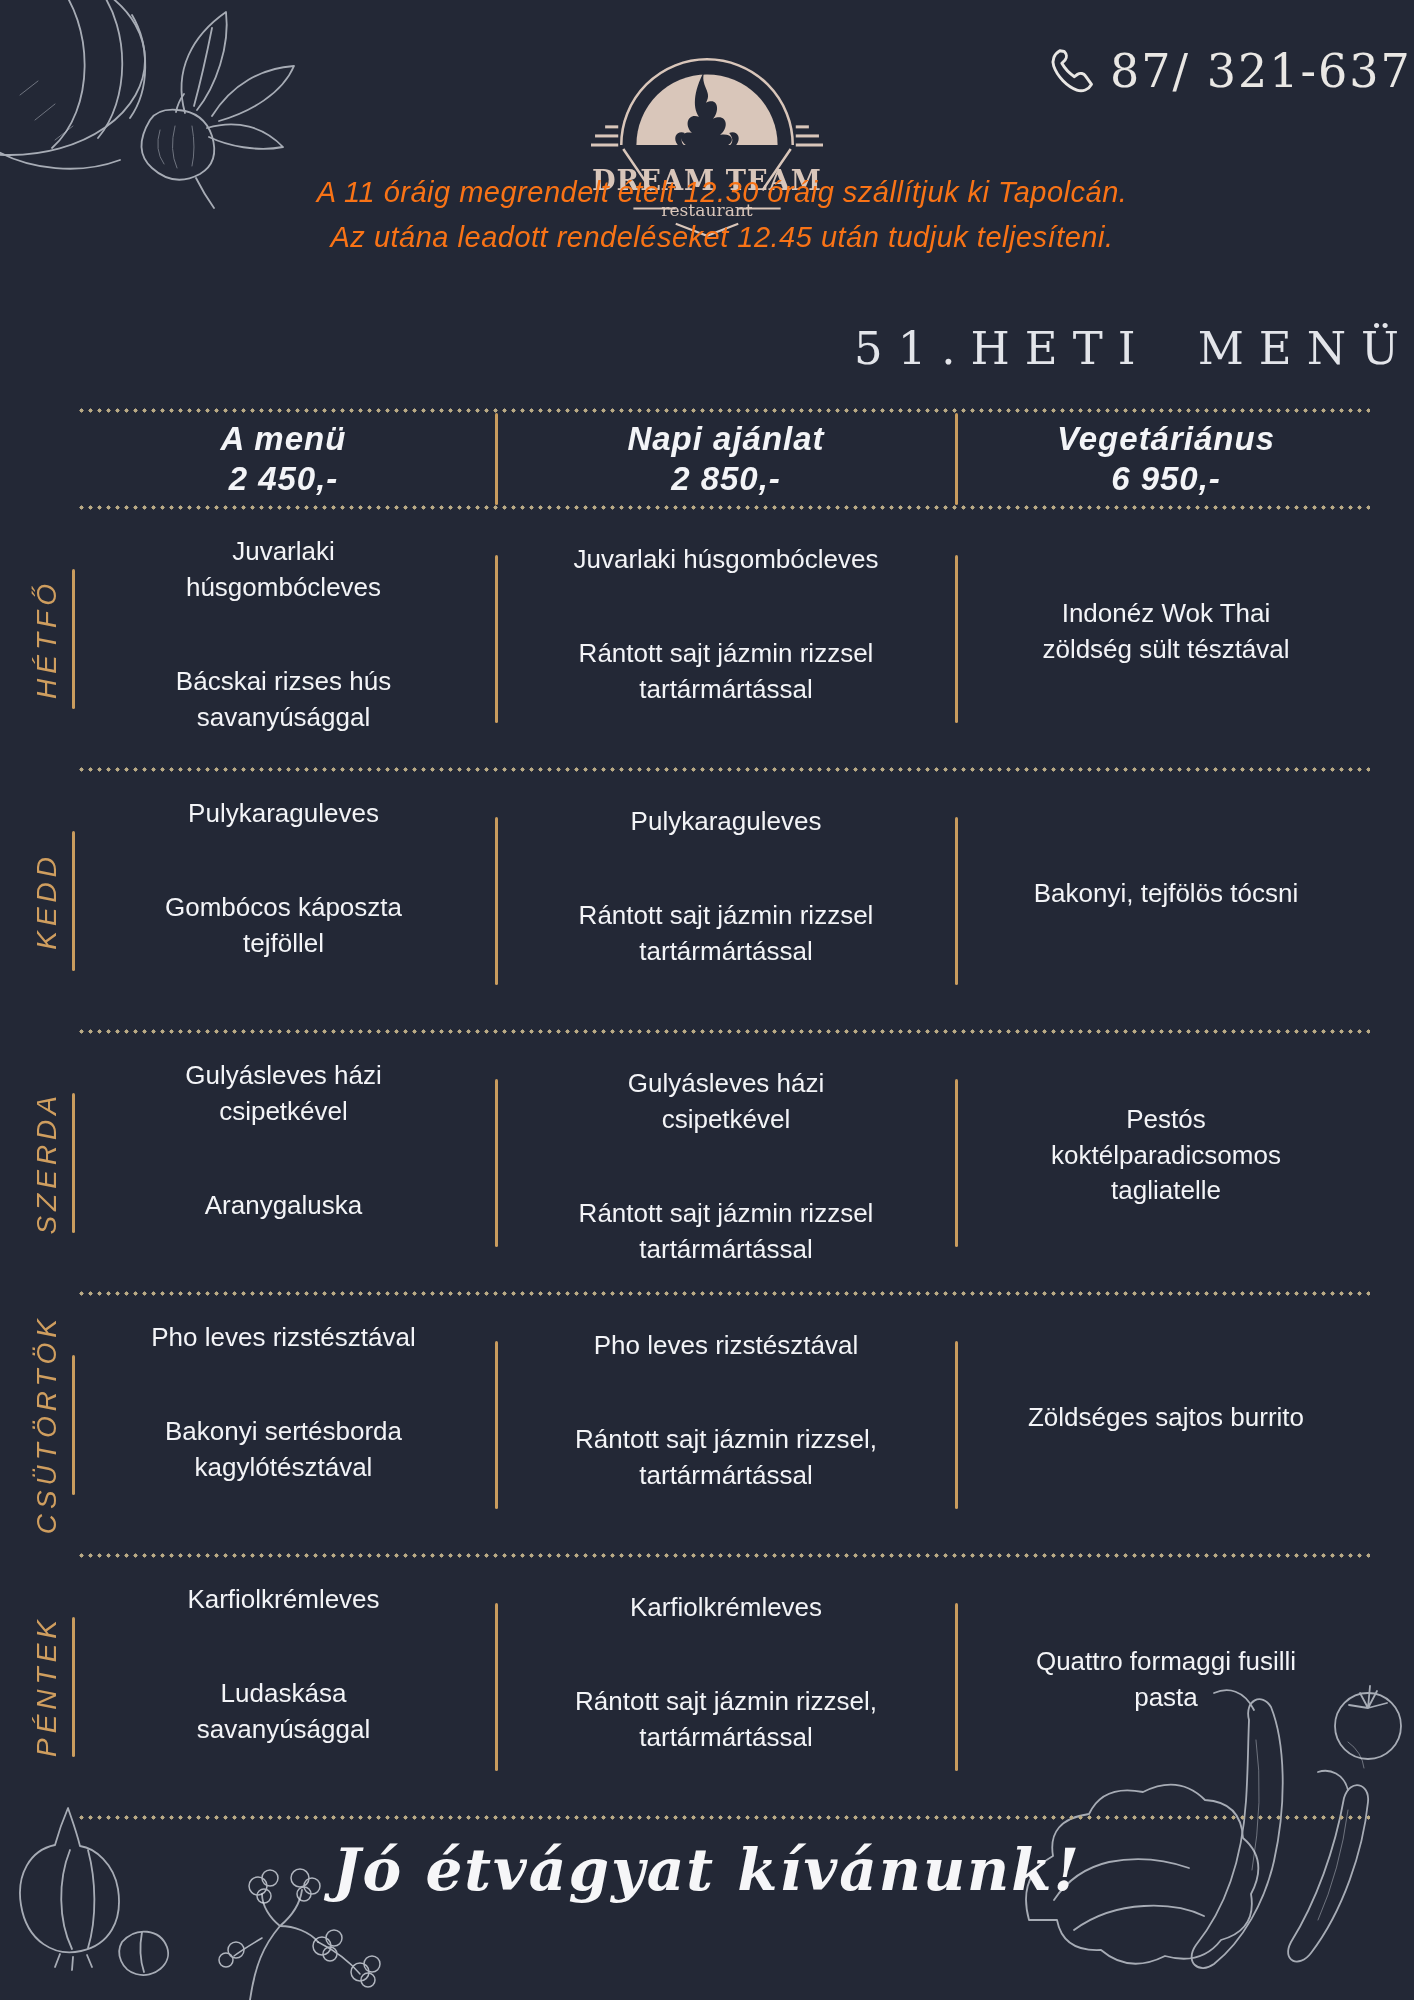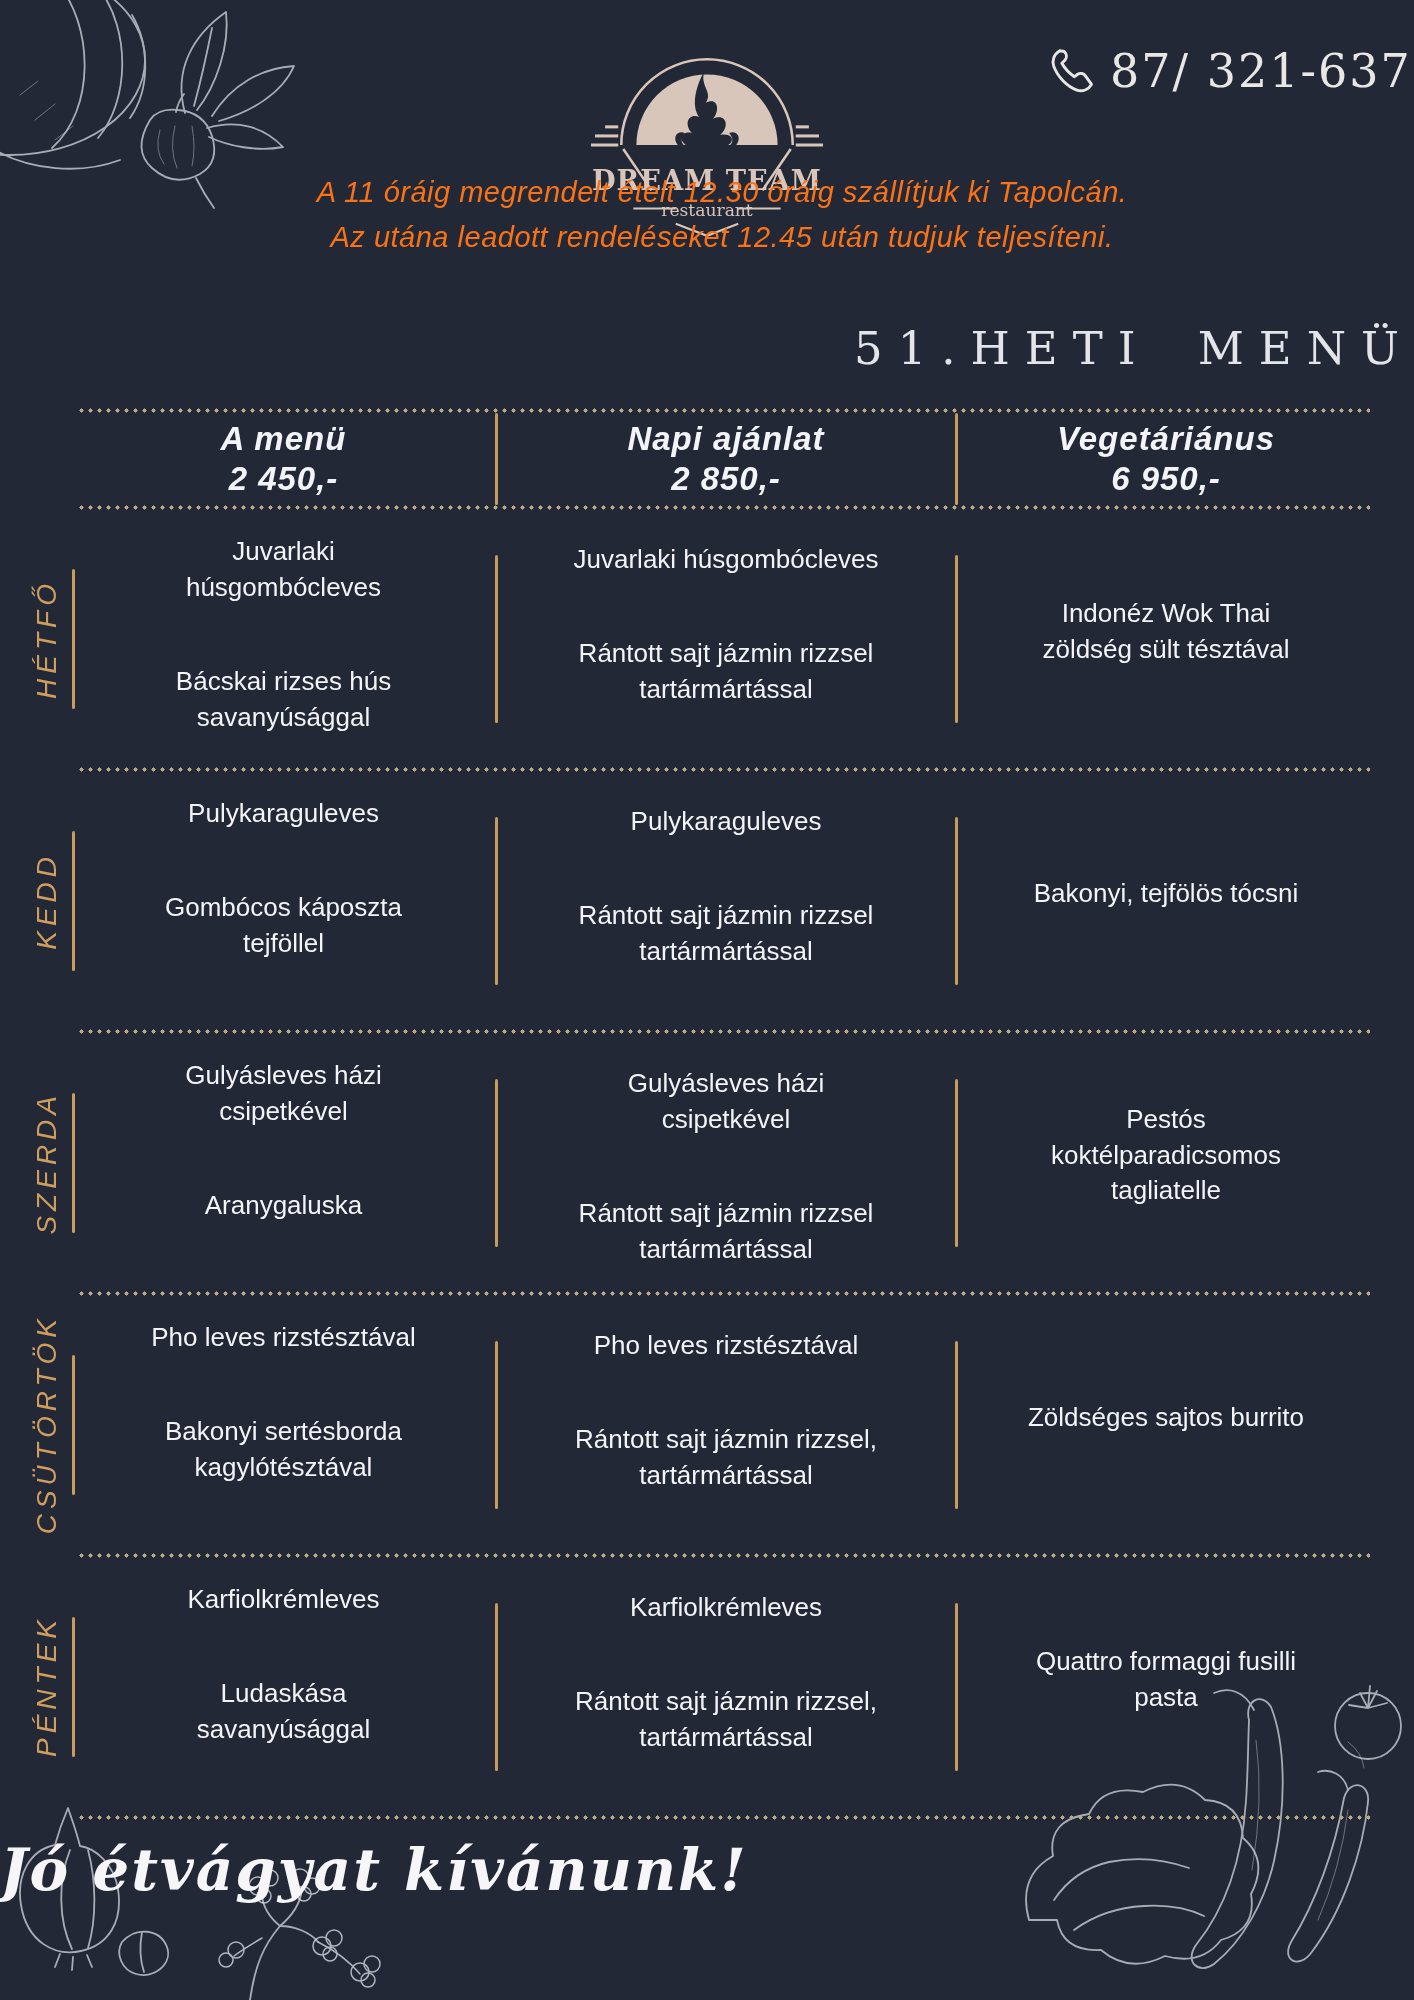--- a/index.html
+++ b/index.html
@@ -56,21 +56,21 @@
   .day-line { width:3px; height:140px; background:#c99c5e; border-radius:2px; }
 
   .cell { color:#f3f4f7; font-size:26px; line-height:1.38; text-align:center;gap:10px; }
   .cell .dish { white-space:pre-line; }
   .cell.top { display:flex; flex-direction:column; align-items:center; justify-content:flex-start; padding-top:24px; }
   .cell.top2 { display:flex; flex-direction:column; align-items:center; justify-content:flex-start; padding-top:32px; }
   .cell.mid { display:flex; flex-direction:column; align-items:center; justify-content:center; padding-bottom:14px; }
   .cell .dish + .dish { margin-top:48px; }
 
   
-  .footer-msg { position:absolute; top:1836px; left:0; width:100%; text-align:left;
+  .footer-msg { position:absolute; top:1836px; left:0; width:100%; text-align:center;
                 font-family:"DejaVu Serif", serif; font-style:italic; font-weight:bold;
                 font-size:58px; color:#f6f6f8; letter-spacing:2px; }
 
   .sketch { stroke:#dfe4ec; fill:none; stroke-linecap:round; stroke-linejoin:round; }
 </style>
 </head>
 <body>
 
 <div class="page">
 

